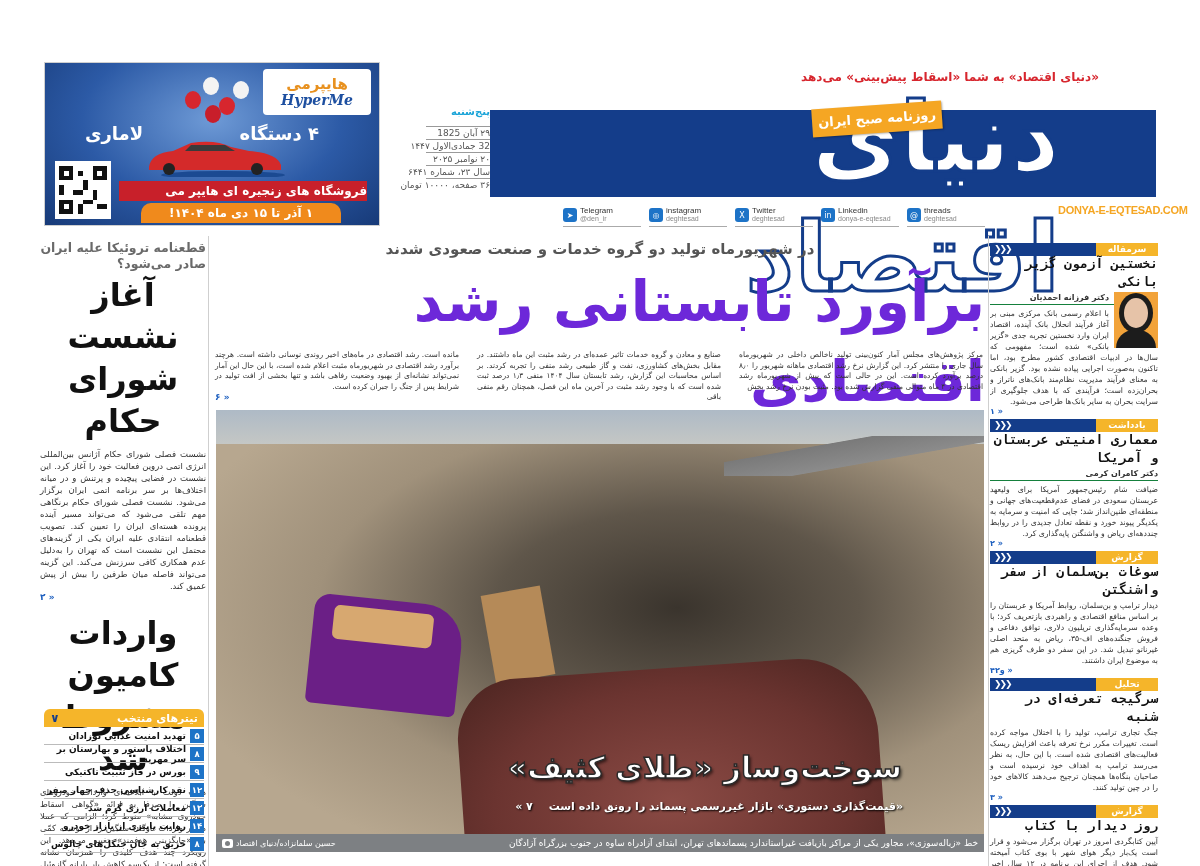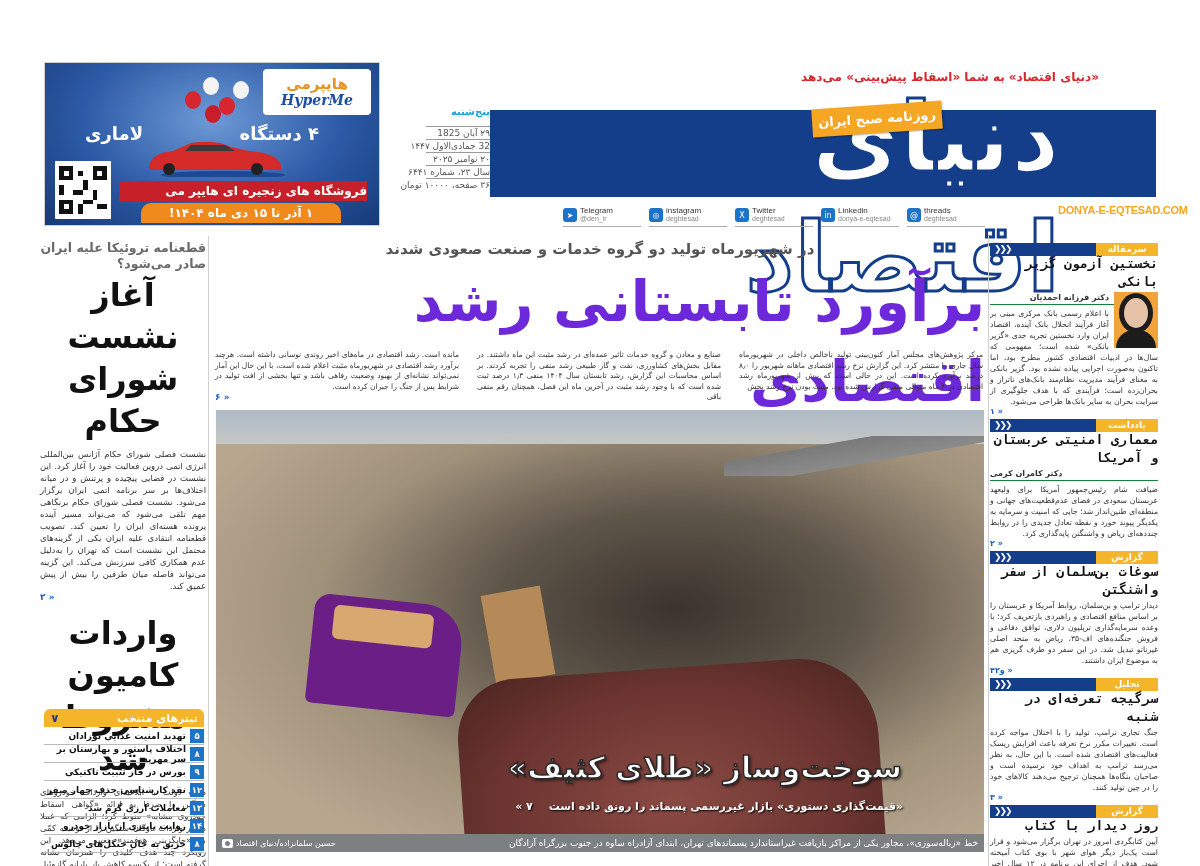--- a/index.html
+++ b/index.html
@@ -88,21 +88,21 @@
   #caption .cam::after { content: ""; position: absolute; left: 3px; top: 2px; width: 5px; height: 5px; border-radius: 50%; background: #7d8083; }
 
   
   #rightcol { left: 990px; top: 240px; width: 168px; direction: rtl; }
   #right-divider { left: 988px; top: 236px; width: 1px; height: 630px; background: #cfcfcf; }
   .sec-bar { display: flex; height: 13px; margin-top: 3px; }
   .sec-bar .lbl { background: #f5b52a; color: #fff; font-size: 9px; font-weight: bold; width: 62px; text-align: center; line-height: 13px; }
   .sec-bar .blue { flex: 1; background: #143d8a; color: #fff; font-size: 9px; text-align: left; padding-left: 4px; line-height: 13px; letter-spacing: -2px; }
   .r-hl { font-weight: bold; font-size: 13px; line-height: 18px; text-align: right; color: #111; font-family: Liberation Mono, monospace; }
   .r-author { font-size: 8px; font-weight: bold; color: #333; border-bottom: 1px solid #15803d; padding: 1px 0 2px; margin: 0 0 3px; }
-  .r-author.center { text-align: left; }
+  .r-author.center { text-align: right; }
   .r-body { font-size: 7.7px; line-height: 11px; color: #333; text-align: justify; }
   .r-ref { color: #1d5fbf; font-weight: bold; font-size: 8px; direction: ltr; }
   .op-wrap { overflow: hidden; }
   .portrait { float: right; width: 44px; height: 56px; margin-left: 5px; background: #f2a33a; position: relative; overflow: hidden; }
   .portrait .head { position: absolute; left: 10px; top: 6px; width: 24px; height: 30px; border-radius: 50%; background: #e6c3a8; box-shadow: 0 0 0 5px #1c1c1c; }
   .portrait .body { position: absolute; left: 2px; top: 38px; width: 40px; height: 24px; border-radius: 18px 18px 0 0; background: #1c1c1c; }
 </style>
 </head>
 <body>
 

